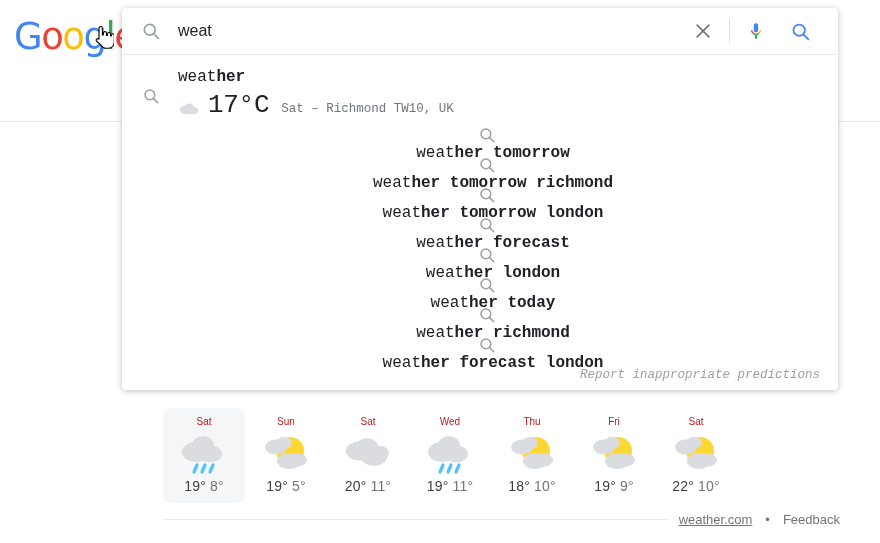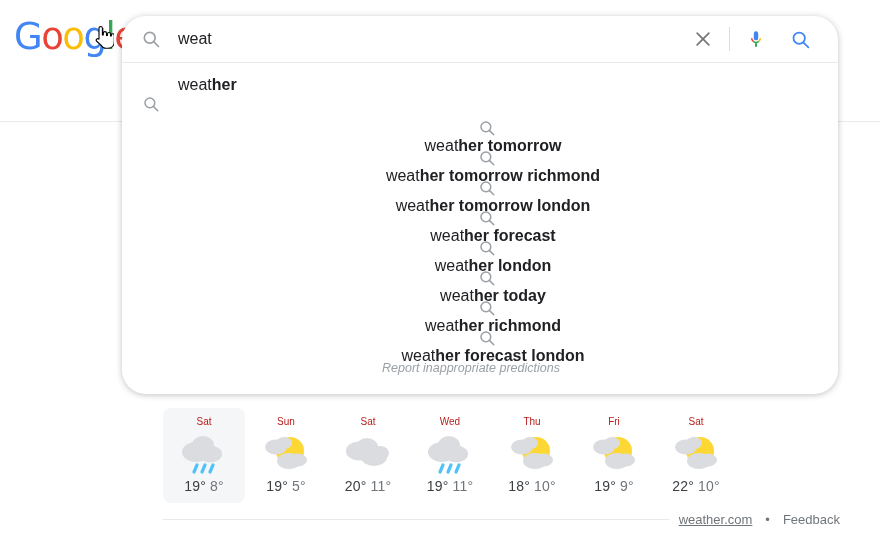--- a/index.html
+++ b/index.html
@@ -120,24 +120,24 @@
   }
   .footer .fb {
     font-size: 13px;
     color: #70757a;
   }
 
   
   #search-overlay {
     position: absolute;
     left: 122px;
-    top: 16px;
+    top: 8px;
     width: 716px;
     background: #fff;
-    border-radius: 24px;
+    border-radius: 4px;
     box-shadow: 0 1px 6px rgba(32,33,36,.28);
     z-index: 50;
     overflow: hidden;
   }
   .search-bar {
     height: 46px;
     display: flex;
     align-items: center;
     padding: 0 0 0 14px;
   }
@@ -184,21 +184,22 @@
     justify-content: center;
     cursor: pointer;
   }
   .sugg-divider {
     height: 1px;
     background: #e8eaed;
     margin: 0 0 0 0;
   }
 
   .sugg-list {
-    padding: 5px 0 11px 0;
+    padding: 5px 0 0 0;
+    font-family: Liberation Mono, monospace;
   }
   .sugg {
     display: flex;
     align-items: center;
     height: 30px;
     padding: 0 0 0 14px;
     cursor: pointer;
     flex-direction: column;
   }
   .sugg-icon {
@@ -255,21 +256,21 @@
     padding-left: 2px;
   }
   .rich-meta {
     font-size: 12.5px;
     color: #70757a;
     padding-left: 12px;
   }
 
   .report-row {
     display: flex;
-    justify-content: center;
+    justify-content: flex-end;
     padding: 2px 18px 8px 0;
   }
   .report-link {
     font-size: 12.5px;
     font-style: italic;
     color: #9aa0a6;
     cursor: pointer;
   }
 </style>
 </head>
@@ -453,20 +454,31 @@
 
     <div class="sugg-rich">
       <div class="sugg-icon">
         <svg width="18" height="18" viewBox="0 0 24 24" fill="none" stroke="#9aa0a6" stroke-width="2">
           <circle cx="10.5" cy="10.5" r="6.5"></circle>
             <line x1="15.5" y1="15.5" x2="21" y2="21" stroke-linecap="round"></line>
         </svg>
       </div>
       <div class="rich-body">
         <div class="rich-title"><span>weat</span><b>her</b></div>
+        <div class="rich-row">
+          <span class="rich-cloud">
+            <svg width="24" height="16" viewBox="0 0 40 24">
+              <ellipse cx="14" cy="15" rx="11" ry="7.5" fill="#dadce0"></ellipse>
+              <ellipse cx="25" cy="16.5" rx="9" ry="6" fill="#dadce0"></ellipse>
+              <ellipse cx="19" cy="11" rx="8" ry="6.5" fill="#dadce0"></ellipse>
+            </svg>
+          </span>
+          <span class="rich-temp">17°C</span>
+          <span class="rich-meta">Sat – Richmond TW10, UK</span>
+        </div>
       </div>
     </div>
 
     <div id="plain-suggestions">
         <div class="sugg">
           <div class="sugg-icon">
        <svg width="18" height="18" viewBox="0 0 24 24" fill="none" stroke="#9aa0a6" stroke-width="2">
          <circle cx="10.5" cy="10.5" r="6.5"></circle>
               <line x1="15.5" y1="15.5" x2="21" y2="21" stroke-linecap="round"></line>
        </svg>

